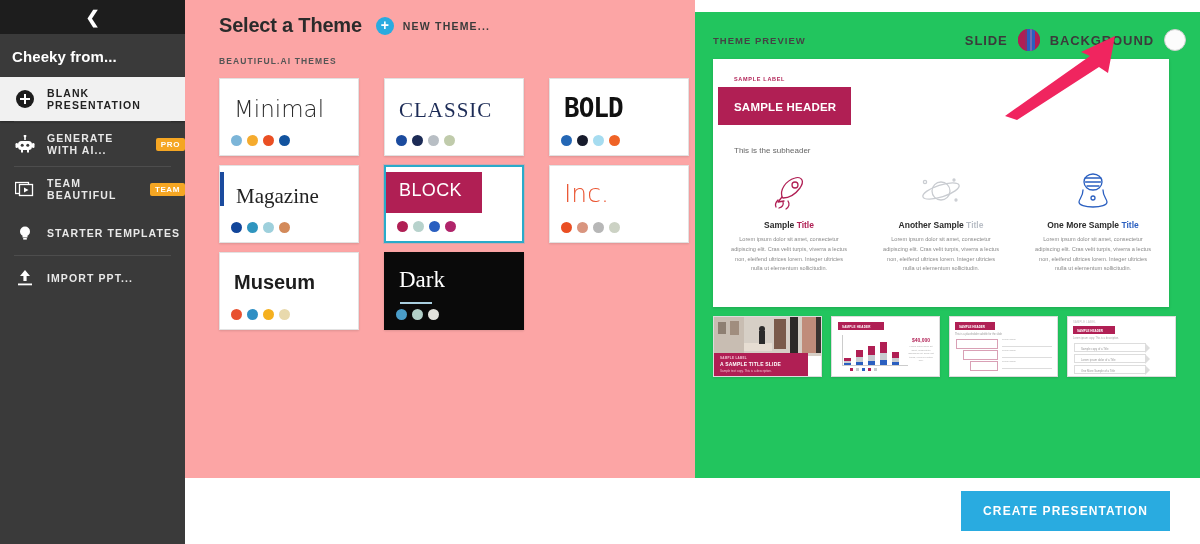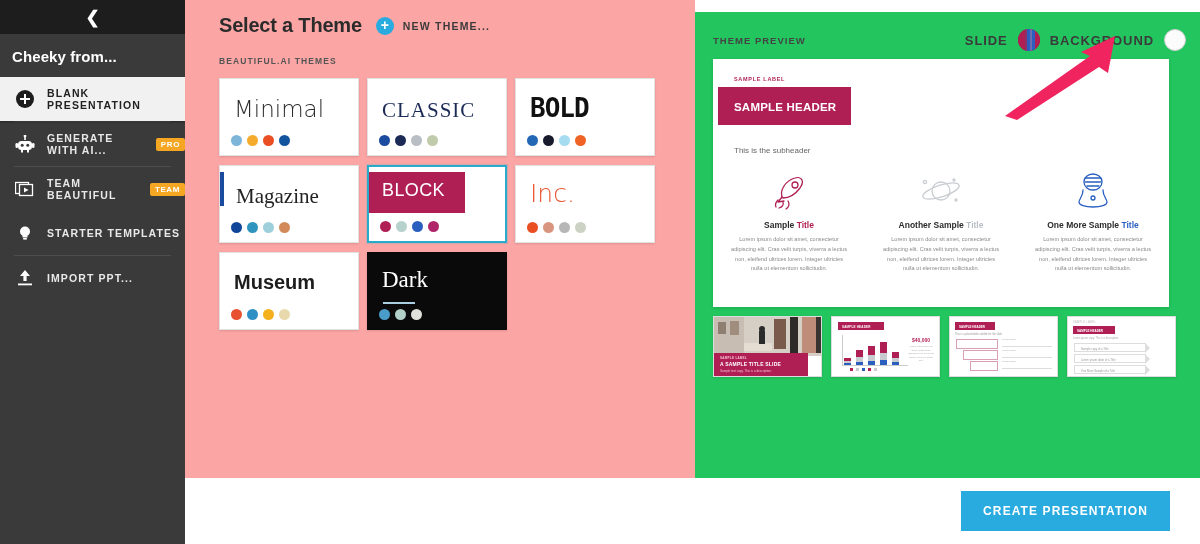--- a/index.html
+++ b/index.html
@@ -51,21 +51,21 @@
   .themes-title { font-size: 20px; font-weight: 700; color: #2b2b2b; letter-spacing: -.2px; }
   .new-theme { display: flex; align-items: center; gap: 9px; }
   .plus-circle {
     width: 18px; height: 18px; border-radius: 50%; background: #29abe0; color: #fff;
     font-size: 14px; line-height: 17px; text-align: center; font-weight: 700;
   }
   .new-theme-label { font-size: 10.5px; font-weight: 700; letter-spacing: 1.2px; color: #3a3a3a; }
   .section-label {
     font-size: 8.5px; font-weight: 700; letter-spacing: 1.1px; color: #555; margin: 19px 0 9px 0;
   }
-  .grid { display: grid; grid-template-columns: repeat(3, 140px); gap: 9px 8px; margin-top: 12px; }
+  .grid { display: grid; grid-template-columns: repeat(3, 140px); gap: 9px 25px; margin-top: 12px; }
   .card {
     width: 140px; height: 78px; background: #fff; border: 1px solid #e2e2e2;
     box-shadow: 0 1px 2px rgba(0,0,0,.12); position: relative; overflow: hidden;
   }
   .card.selected { border: 2px solid #29abca; box-shadow: 0 0 0 1px #29abca33; }
   .card-name { position: absolute; left: 14px; top: 16px; font-size: 21px; }
   .swatches { position: absolute; left: 11px; bottom: 9px; display: flex; gap: 5px; }
   .sw { width: 11px; height: 11px; border-radius: 50%; }
   .accent-left { position: absolute; left: 0; top: 6px; width: 4px; height: 34px; }
   .accent-top { position: absolute; left: 0; top: 0; width: 100%; height: 5px; }

